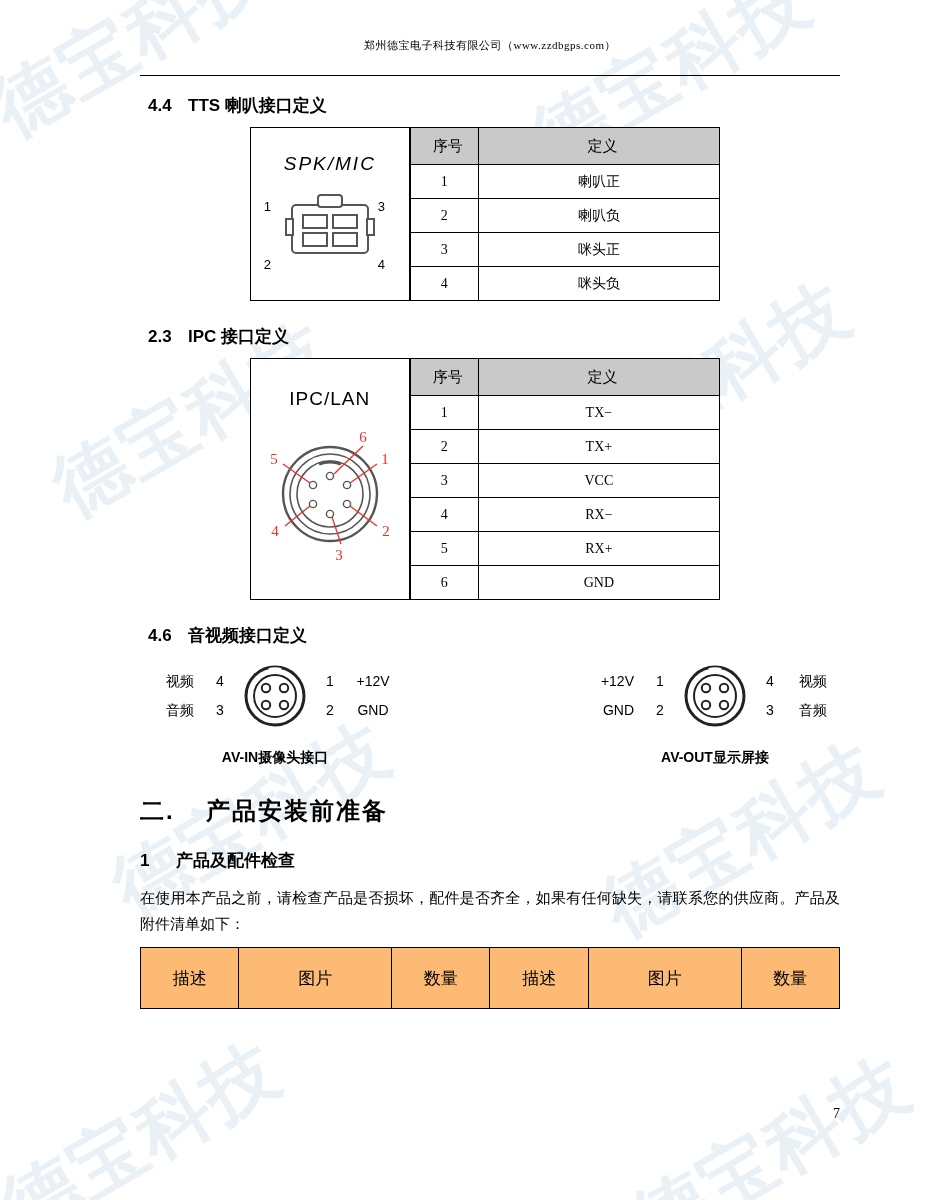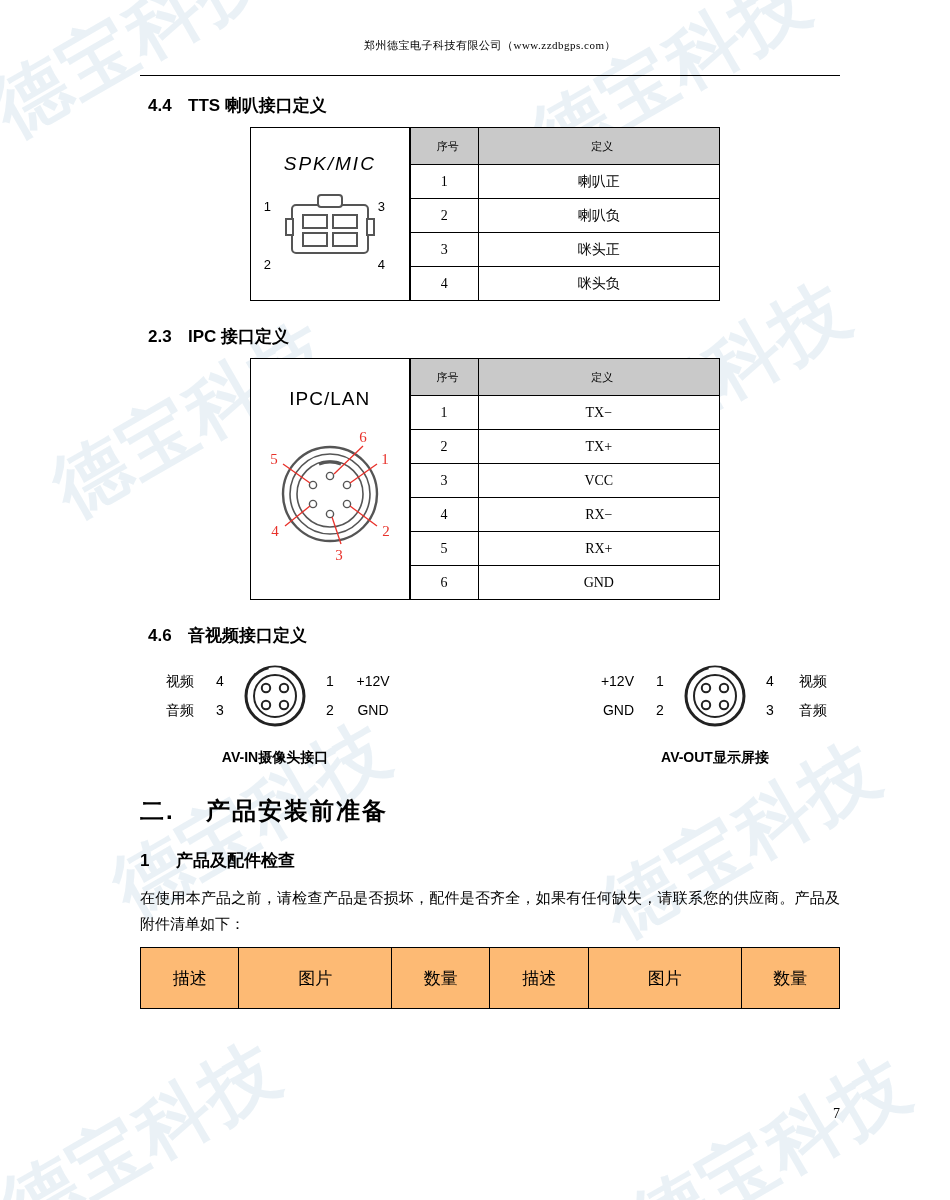--- a/index.html
+++ b/index.html
@@ -113,21 +113,21 @@
   table.pin td, table.pin th {
     border: 1.3px solid #000;
     font-size: 14px;
     text-align: center;
     font-family: "Liberation Serif", serif;
     font-weight: normal;
     height: 31px;
   }
   table.pin th {
     background: #c9c9c9;
-    font-size: 11px;
+    font-size: 15px;
     height: 34px;
     padding-left: 8px;
   }
   .col-no { width: 60px; }
   .col-def { width: 240px; }
 
   
   .spk-wrap { text-align:center; font-family:"Liberation Sans", sans-serif; }
   .spk-title { font-size: 19px; letter-spacing: 2px; margin-bottom: 14px; font-style: italic; }
   .spk-grid {

